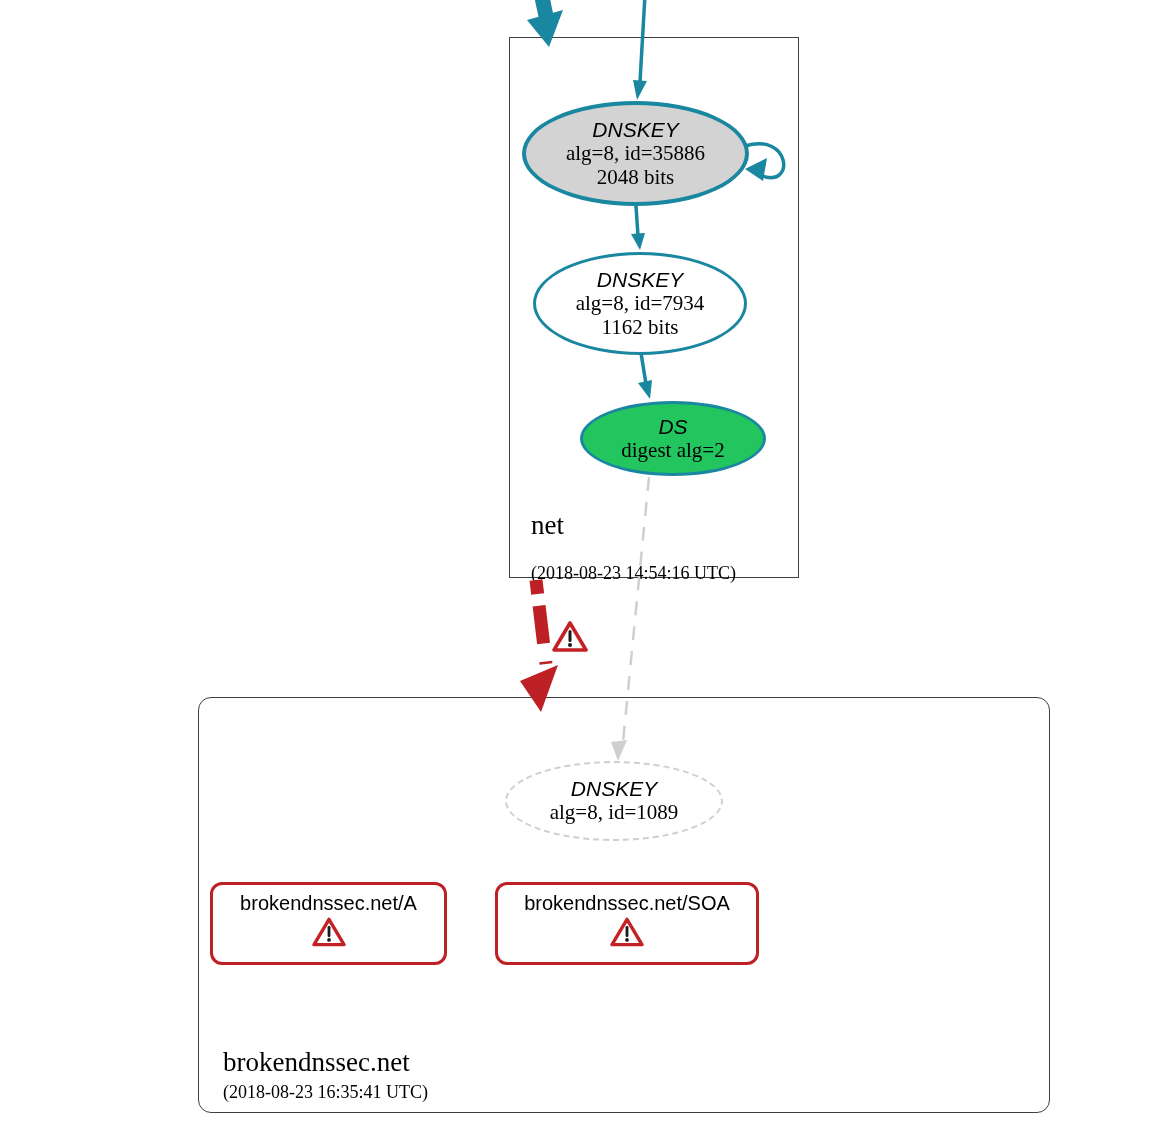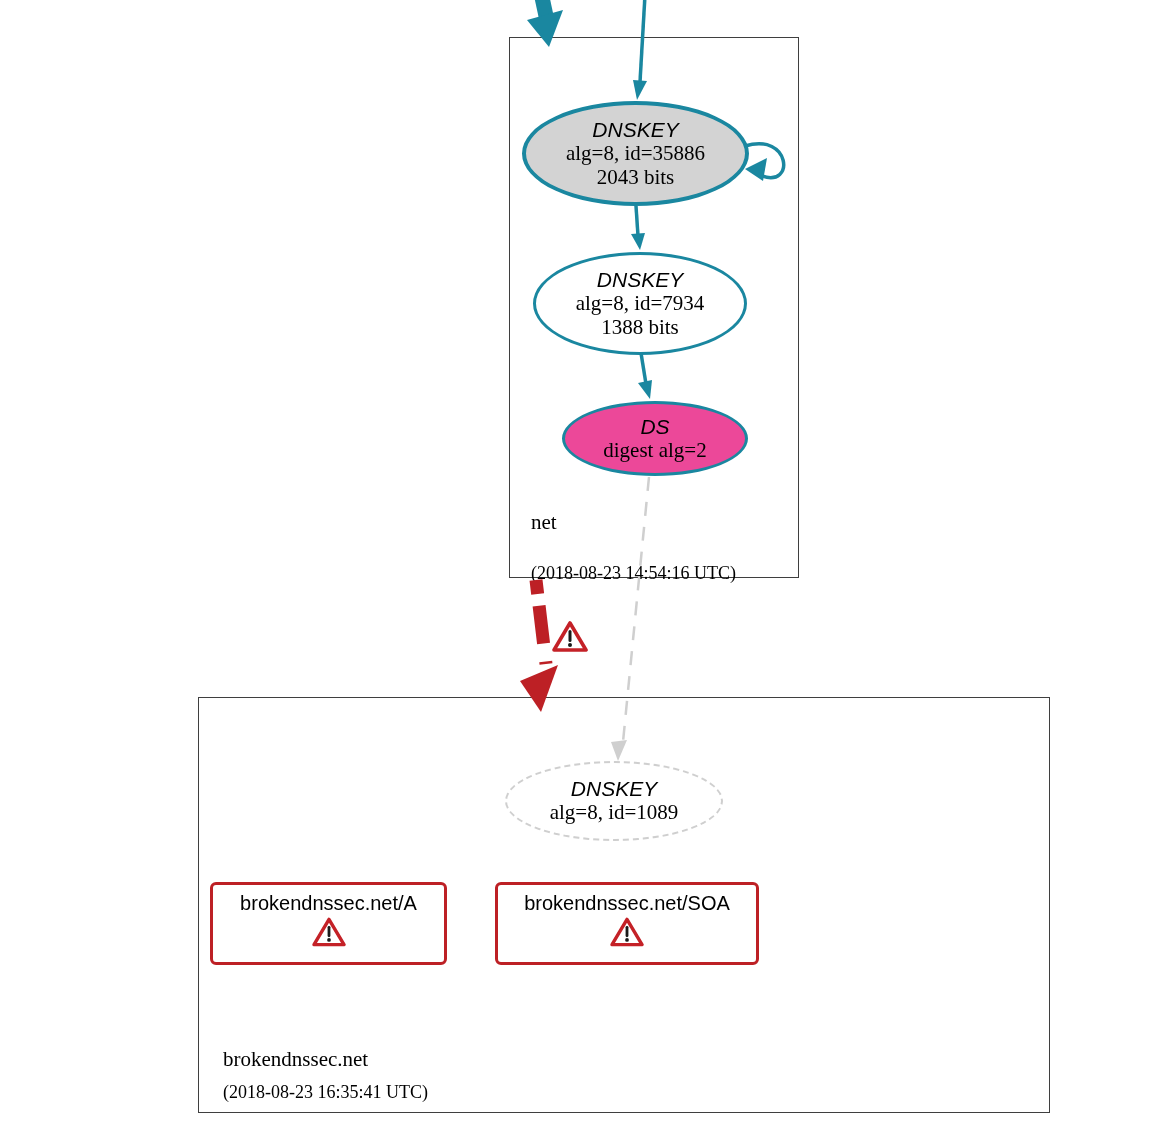--- a/index.html
+++ b/index.html
@@ -2,44 +2,44 @@
 <html><head>
 <meta charset="utf-8">
 <style>
   html,body{margin:0;padding:0;background:#fff;}
   .canvas{
     position:relative;width:1154px;height:1134px;background:#ffffff;
     font-family:"Liberation Sans",sans-serif;overflow:hidden;
   }
   .zone-box{position:absolute;border:1.5px solid #3f3f3f;background:transparent;box-sizing:border-box;}
   .zone-net{left:509px;top:37px;width:290px;height:541px;}
-  .zone-broken{left:198px;top:697px;width:852px;height:416px;}
-  .zone-label{position:absolute;font-family:"Liberation Serif",serif;font-size:21px;color:#000;white-space:nowrap;}
+  .zone-broken{left:198px;top:697px;width:852px;height:416px;border-radius:13px;}
+  .zone-label{position:absolute;font-family:"Liberation Serif",serif;font-size:27px;color:#000;white-space:nowrap;}
   .zone-ts{position:absolute;font-family:"Liberation Serif",serif;font-size:18px;color:#000;white-space:nowrap;}
   .zone-net .zone-label{left:21px;top:472px;}
   .zone-net .zone-ts{left:21px;top:525px;}
   .zone-broken .zone-label{left:24px;top:349px;}
   .zone-broken .zone-ts{left:24px;top:384px;}
 
   .edges{position:absolute;left:0;top:0;width:1154px;height:1134px;pointer-events:none;}
 
   .node{
     position:absolute;display:flex;flex-direction:column;align-items:center;justify-content:center;
     text-align:center;box-sizing:border-box;
   }
   .ellipse{border-radius:50%;}
   .n-ksk{left:522px;top:101px;width:227px;height:105px;background:#d3d3d3;border:4px solid #1a87a0;}
   .n-zsk{left:533px;top:252px;width:214px;height:103px;background:#fff;border:3px solid #1a87a0;}
-  .n-ds{left:562px;top:401px;width:186px;height:75px;background:#ec4899;border:3px solid #1a87a0;}
+  .n-ds{left:580px;top:401px;width:186px;height:75px;background:#22c55e;border:3px solid #1a87a0;}
   .n-child-dnskey{left:505px;top:761px;width:218px;height:80px;background:#fff;border:2.5px dashed #cfcfcf;}
   .node-title{font-size:21px;color:#000;line-height:1.15;font-style:italic;}
   .node-detail{font-family:"Liberation Serif",serif;font-size:21px;color:#000;line-height:1.12;}
 
   .rrset{
-    position:absolute;top:882px;height:83px;background:#fff;border:3px solid #bd2025;border-radius:6px;
+    position:absolute;top:882px;height:83px;background:#fff;border:3px solid #bd2025;border-radius:12px;
     display:flex;flex-direction:column;align-items:center;justify-content:flex-start;
     padding-top:7px;box-sizing:border-box;
   }
   .rr-a{left:210px;width:237px;}
   .rr-soa{left:481px;width:264px;margin-left:14px;}
   .rr-ns{left:782px;width:253px;}
   .rrset-label{font-size:20px;color:#000;white-space:nowrap;}
   .warn{width:34px;height:30px;margin-top:2px;}
   .warn-big{position:absolute;left:552px;top:620px;width:36px;height:33px;}
 </style>
@@ -92,27 +92,27 @@
 
     <g>
       <line x1="536" y1="580" x2="546" y2="664" stroke="#bd2025" stroke-width="13" stroke-dasharray="14,12,38,18"></line>
       <polygon points="541,712 520,681 558,665" fill="#bd2025"></polygon>
     </g>
   </svg>
 
   <div class="node ellipse n-ksk">
     <div class="node-title">DNSKEY</div>
     <div class="node-detail">alg=8, id=35886</div>
-    <div class="node-detail">2043 bits</div>
+    <div class="node-detail">2048 bits</div>
   </div>
 
   <div class="node ellipse n-zsk">
     <div class="node-title">DNSKEY</div>
     <div class="node-detail">alg=8, id=7934</div>
-    <div class="node-detail">1388 bits</div>
+    <div class="node-detail">1162 bits</div>
   </div>
 
   <div class="node ellipse n-ds">
     <div class="node-title">DS</div>
     <div class="node-detail">digest alg=2</div>
   </div>
 
   <svg class="warn-big" viewBox="0 0 36 32">
     <path d="M18 2.5 L34 29.5 H2 Z" fill="#ffffff" stroke="#c42127" stroke-width="3.6" stroke-linejoin="round"></path>
     <path d="M18 11 L18 20" stroke="#1a1a1a" stroke-width="3" stroke-linecap="round"></path>

